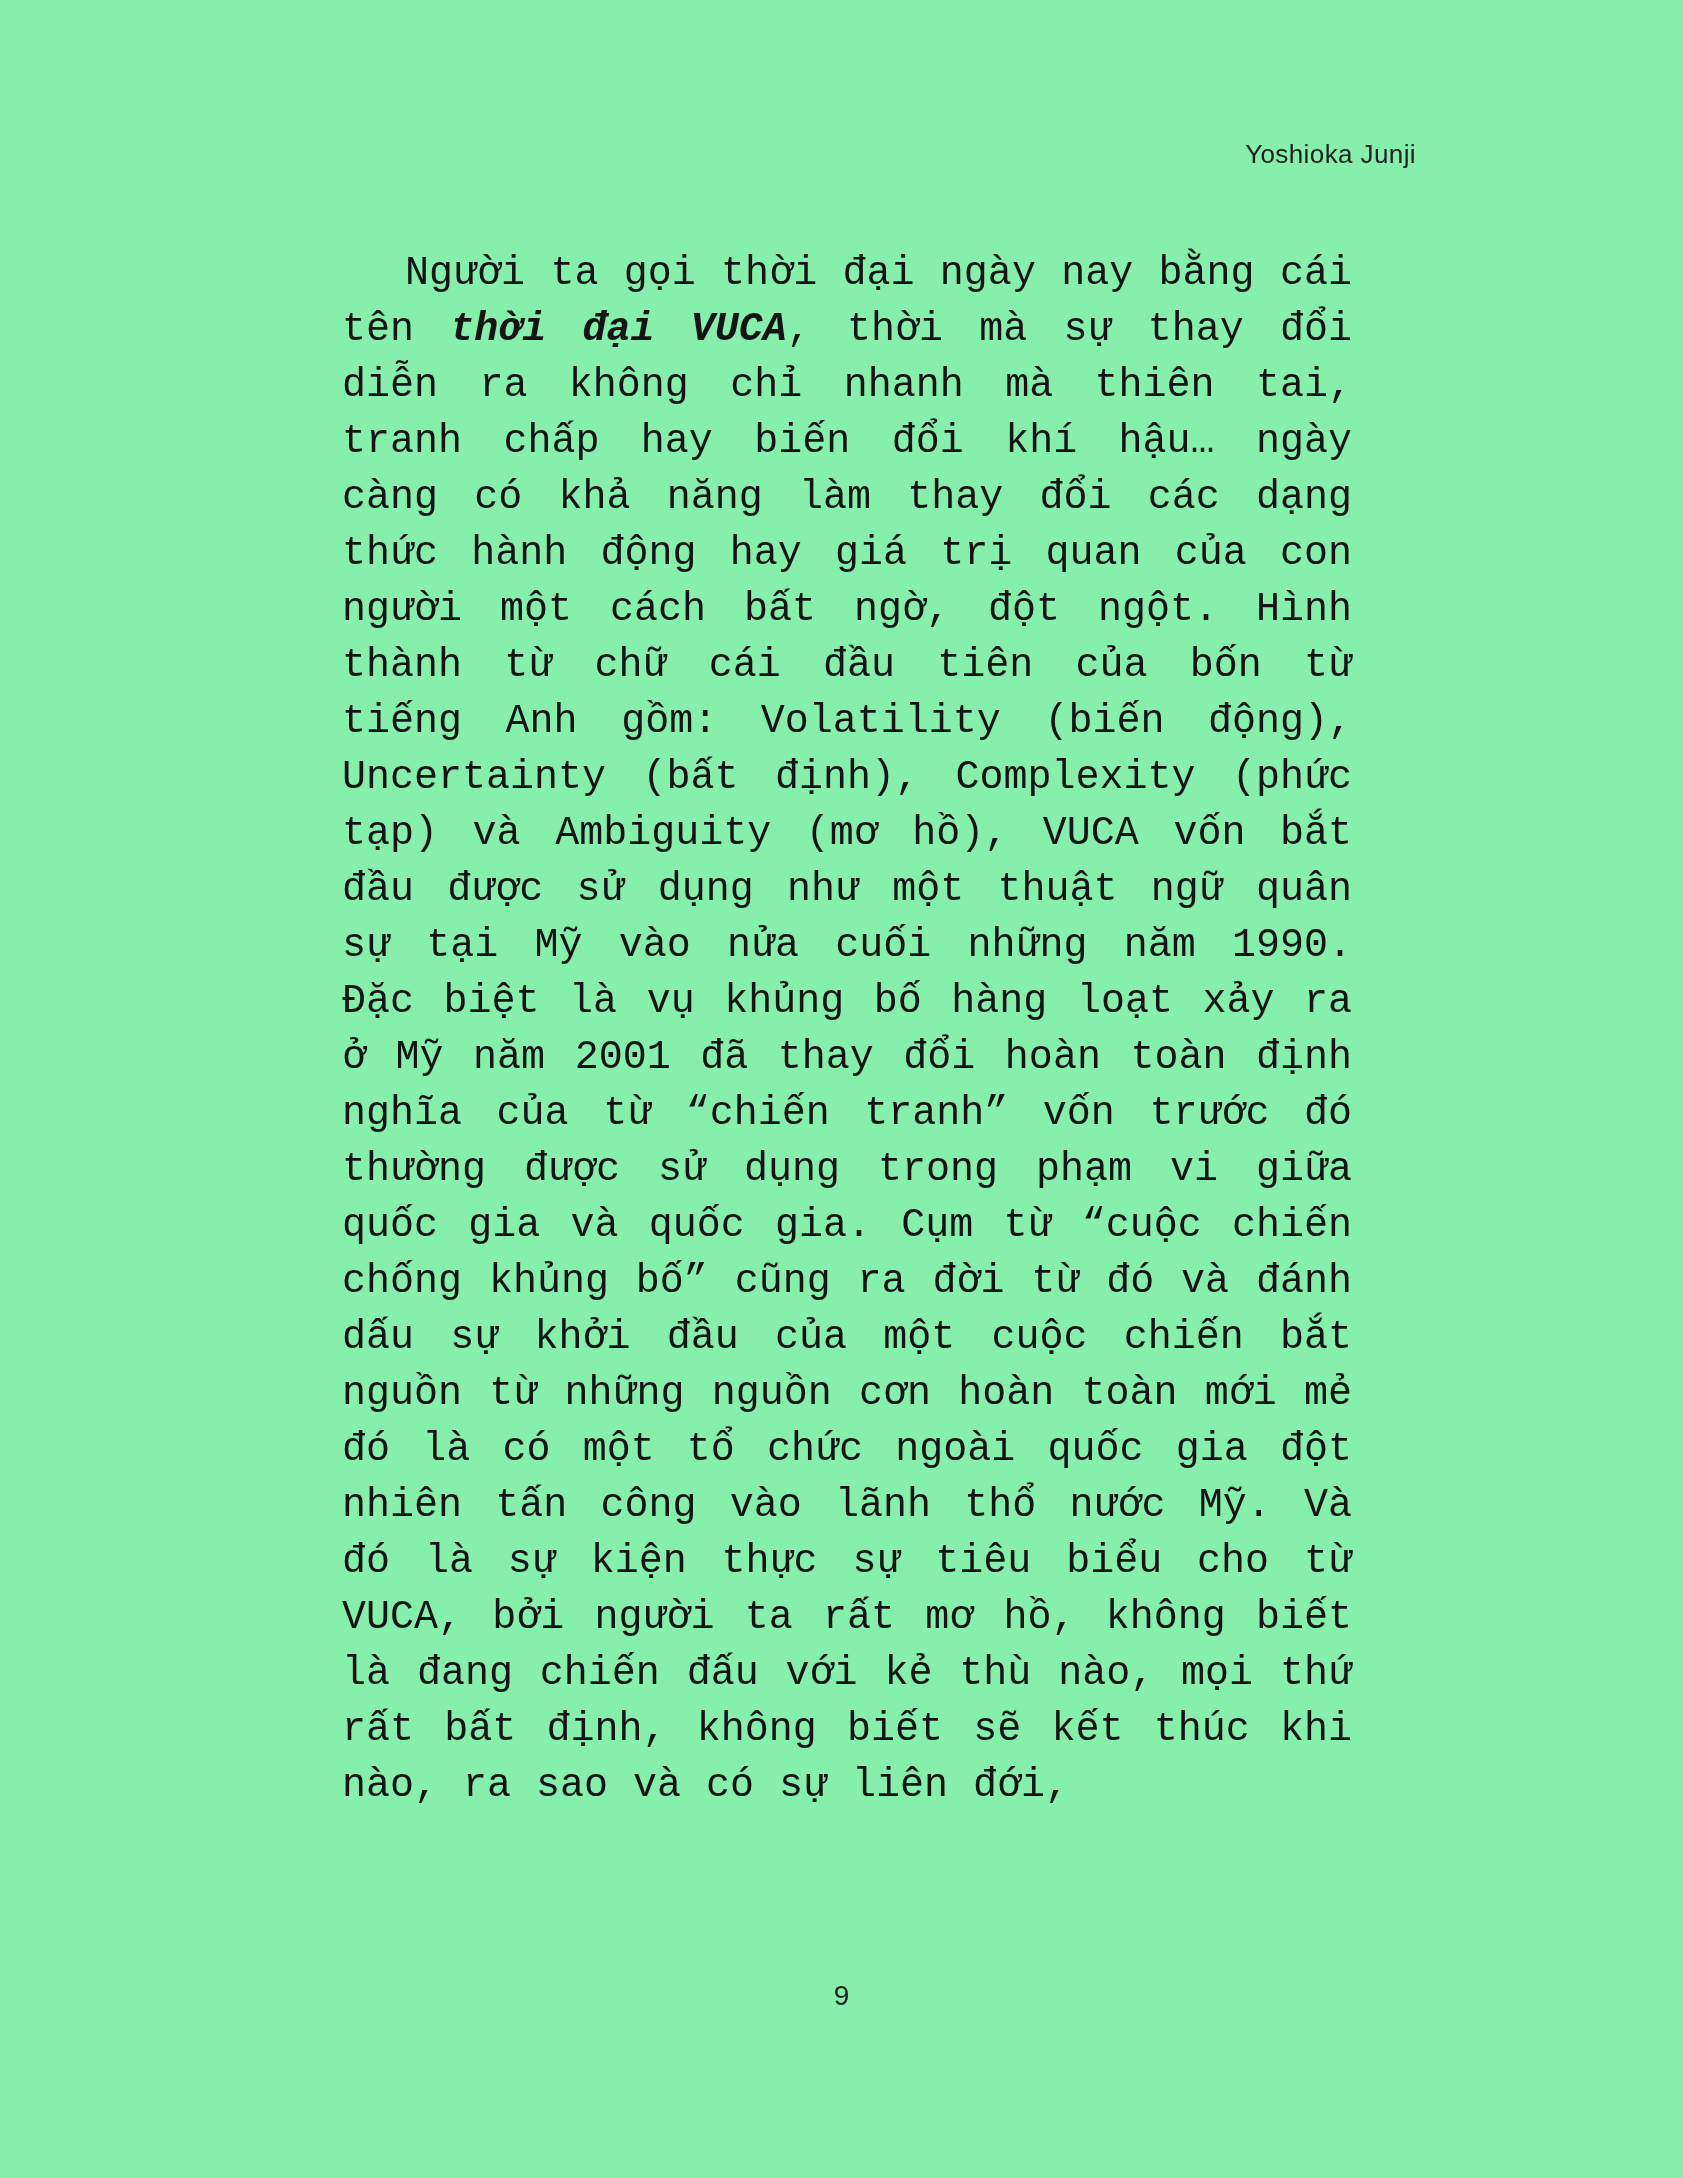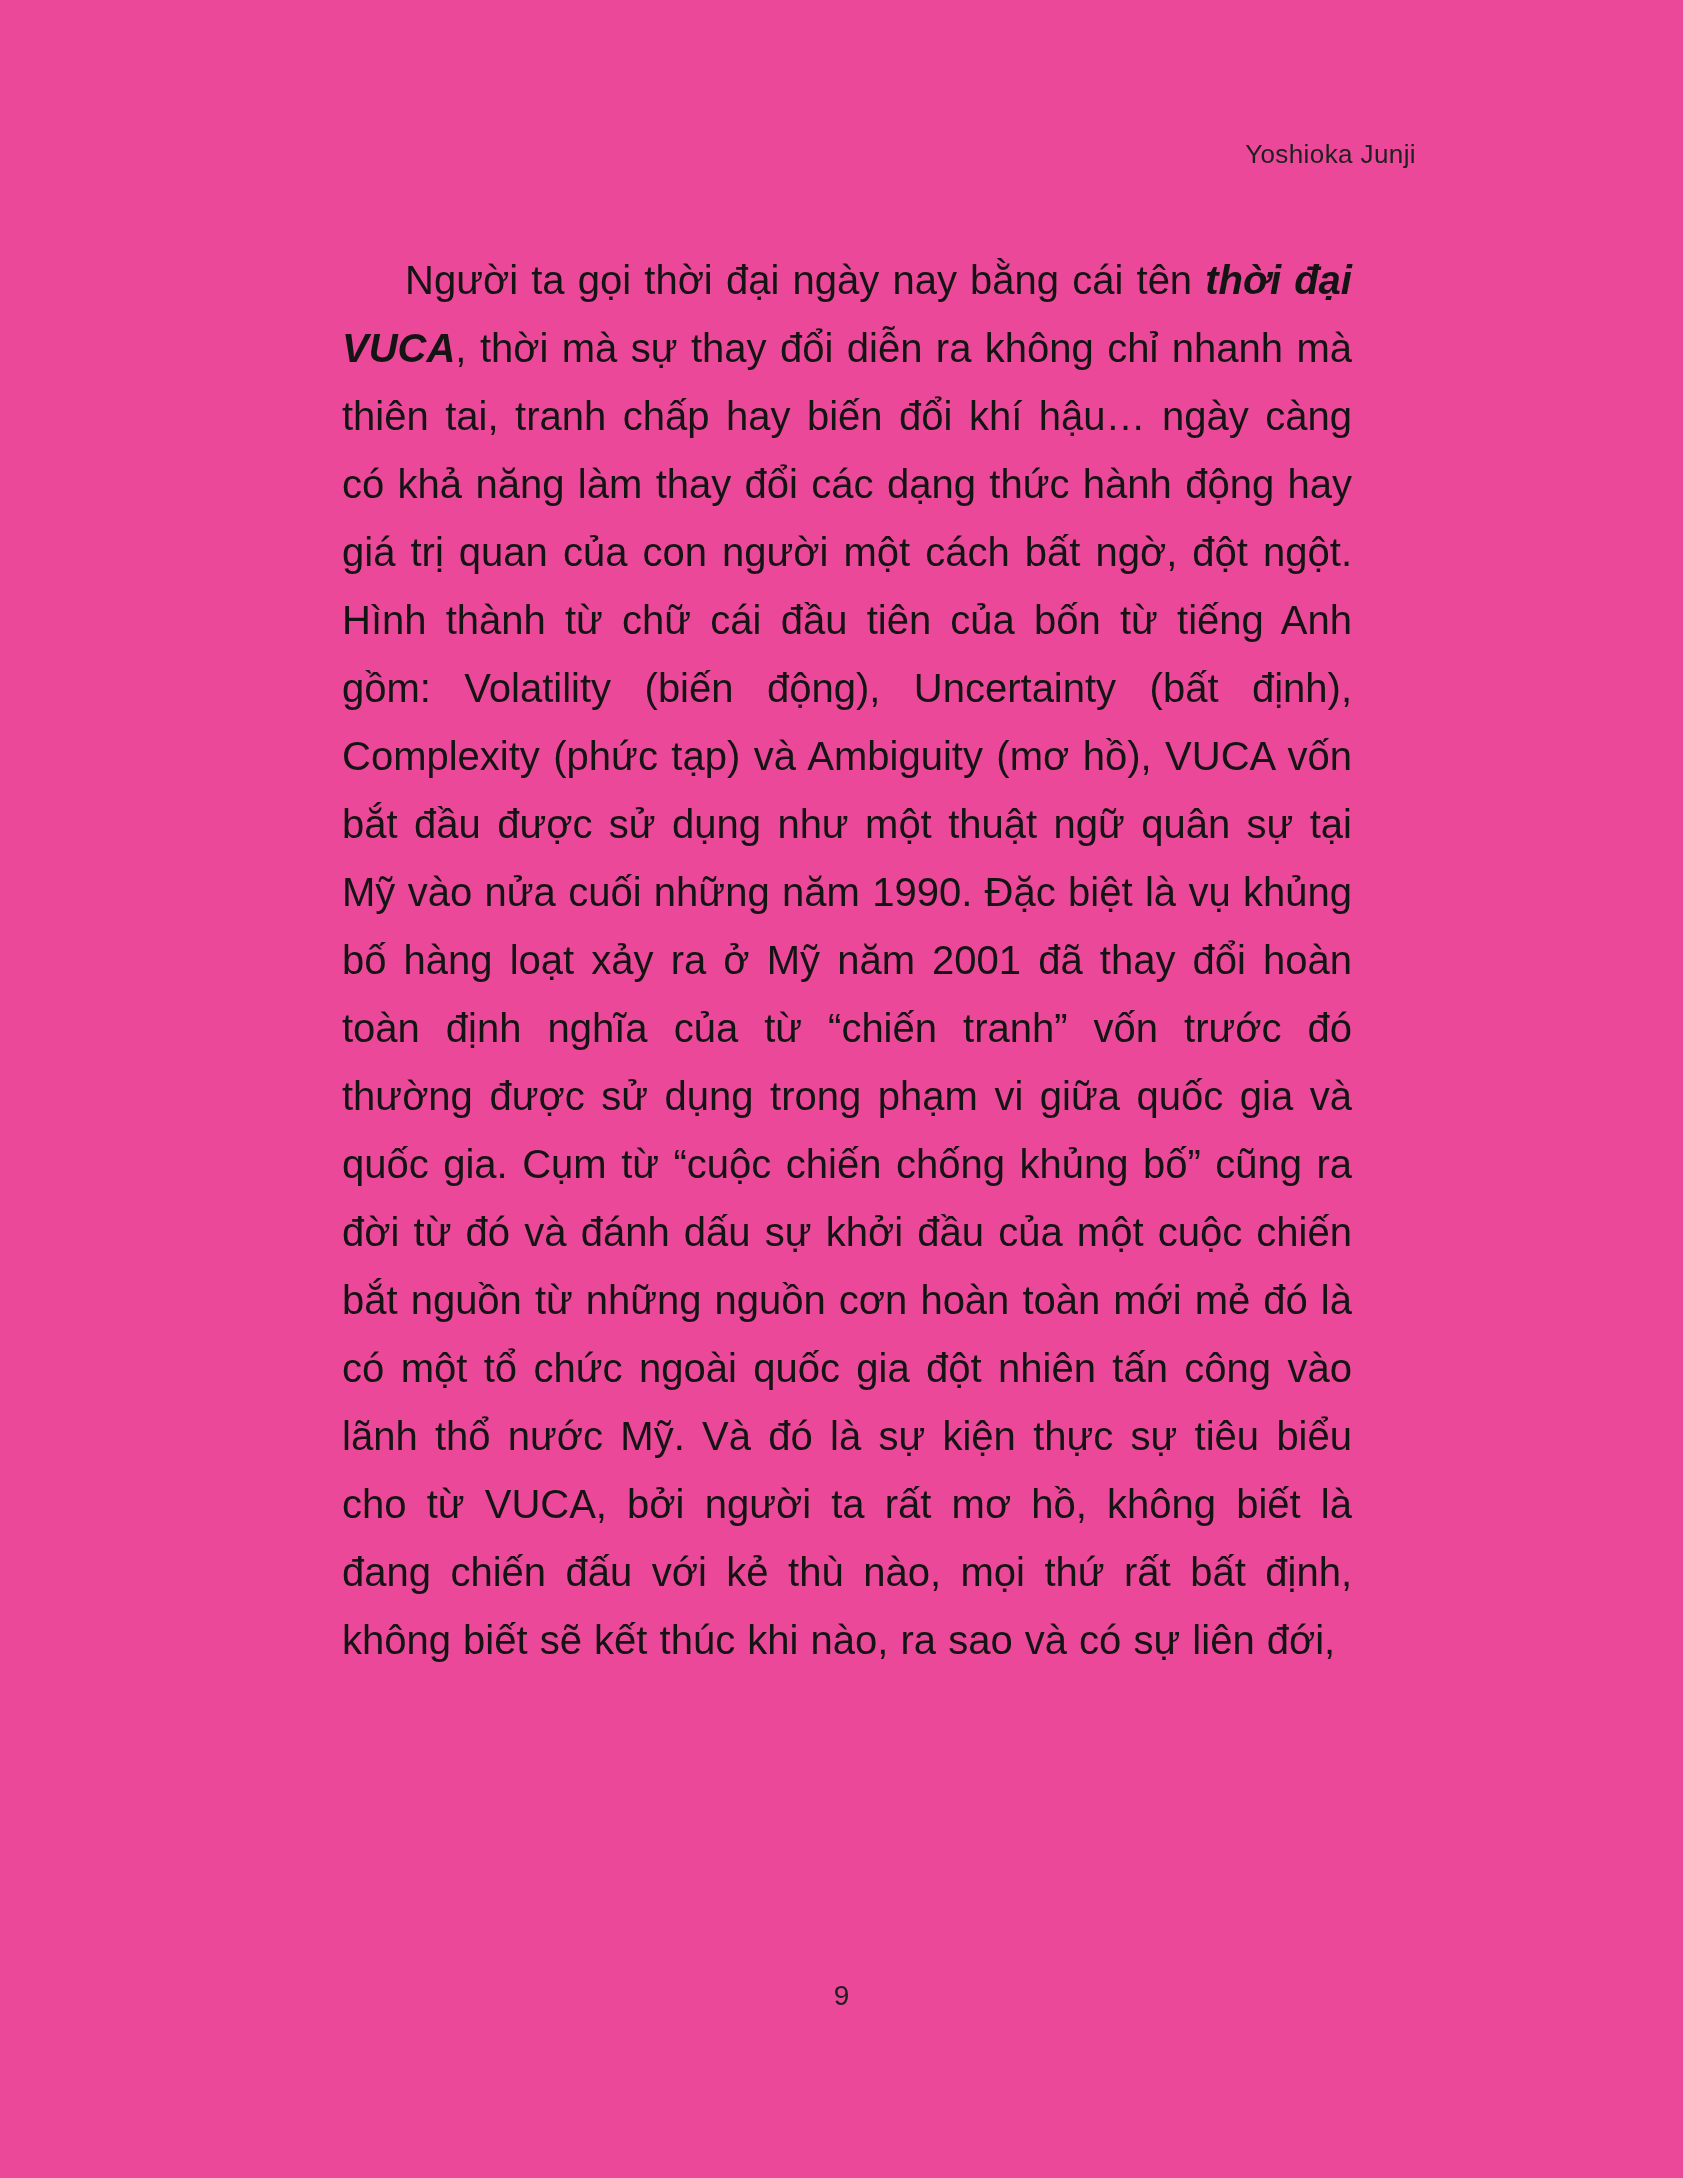--- a/index.html
+++ b/index.html
@@ -4,21 +4,21 @@
 <style>
   html, body {
     margin: 0;
     padding: 0;
     background: #ffffff;
   }
   .page {
     position: relative;
     width: 1683px;
     height: 2178px;
-    background: #ec4899;
+    background: #86efac;
     box-sizing: border-box;
     font-family: "Liberation Serif", serif;
     color: #1a1a1a;
     overflow: hidden;
   }
   .running-head {
     position: absolute;
     top: 139px;
     right: 267px;
     font-family: "Liberation Sans", sans-serif;
@@ -28,23 +28,23 @@
     white-space: nowrap;
   }
   .body-block {
     position: absolute;
     top: 246px;
     left: 342px;
     width: 1010px;
   }
   .body-text {
     margin: 0;
-    font-family: Liberation Sans, sans-serif;
+    font-family: Liberation Mono, monospace;
     font-size: 40px;
-    line-height: 68px;
+    line-height: 56px;
     text-align: justify;
     text-align-last: left;
     text-indent: 63px;
     word-spacing: 1px;
     color: #141414;
   }
   .body-text .term {
     font-weight: bold;
     font-style: italic;
   }

